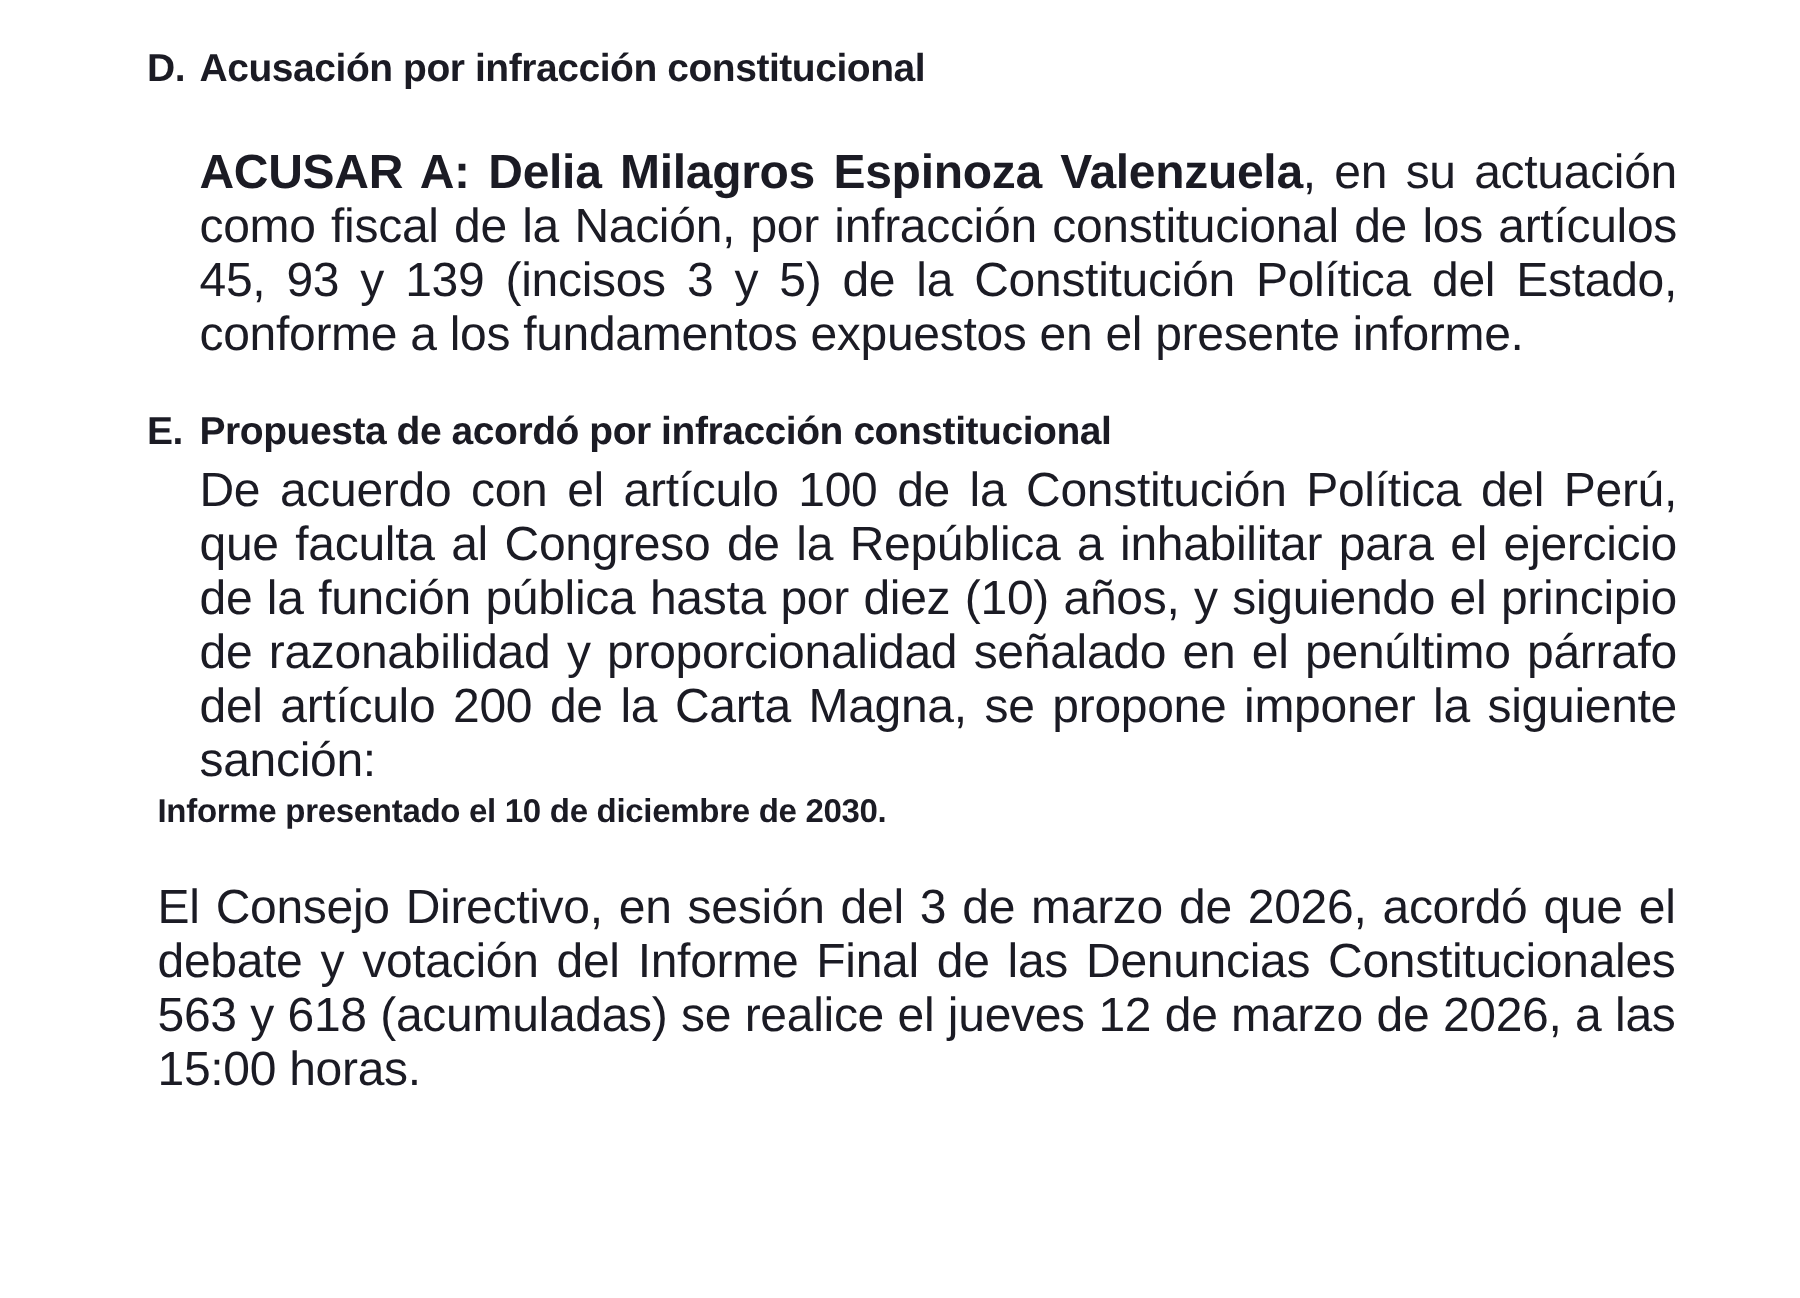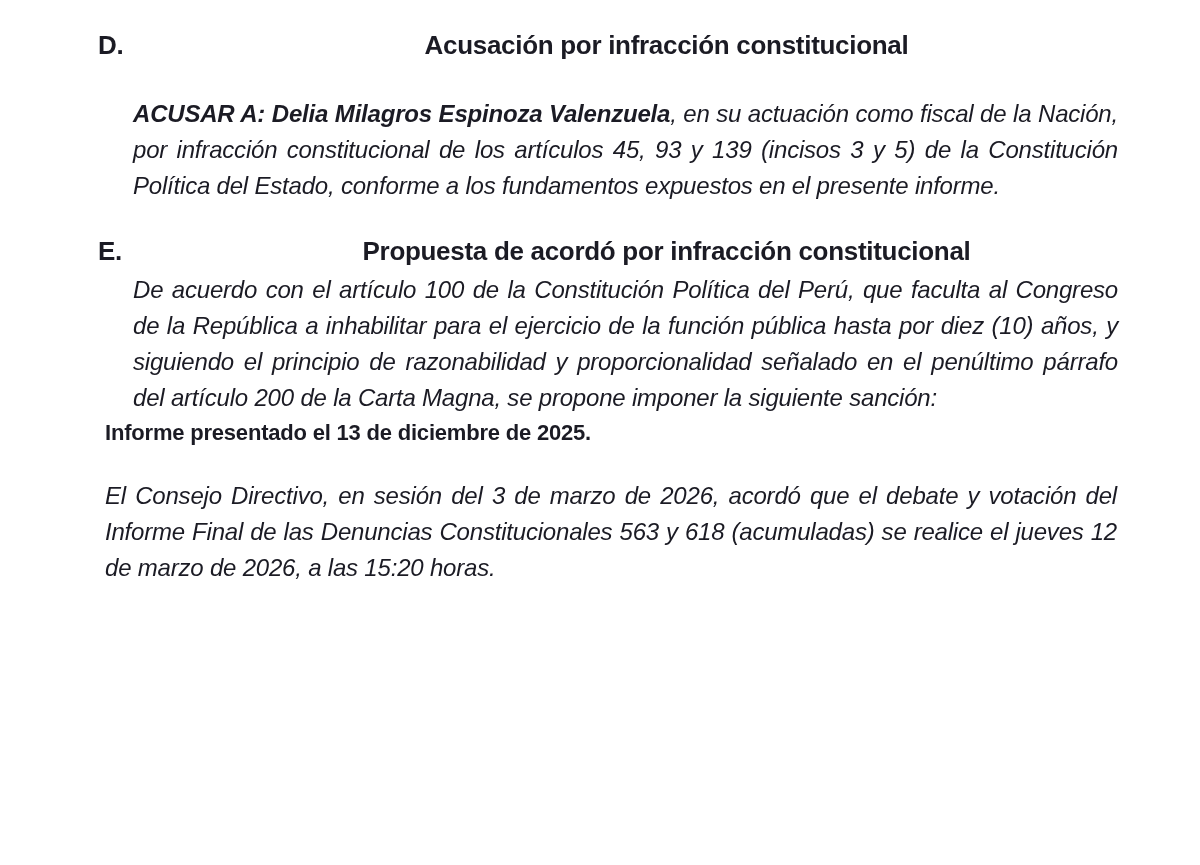--- a/index.html
+++ b/index.html
@@ -27,29 +27,27 @@
     font-size: 26px;
     line-height: 34px;
     letter-spacing: -0.3px;
   }
   .heading .hlabel {
     width: 35px;
     flex: 0 0 35px;
   }
   .heading .htitle {
     flex: 1;
-    text-align: center;
   }
   
   .para {
-    font-size: 24px;
+    font-size: 32px;
     line-height: 36px;
     letter-spacing: -0.2px;
     text-align: justify;
-    font-style: italic;
   }
   .para.indent {
     margin-left: 133px;
     width: 985px;
   }
   .para.wide {
     margin-left: 105px;
     width: 1012px;
   }
   .mt-blank   { margin-top: 34px; }  
@@ -82,18 +80,18 @@
   </section>
 
   <section>
     <div class="heading mt-section">
       <span class="hlabel">E.</span>
       <span class="htitle">Propuesta de acordó por infracción constitucional</span>
     </div>
     <p class="para indent mt-tight">De acuerdo con el artículo 100 de la Constitución Política del Perú, que faculta al Congreso de la República a inhabilitar para el ejercicio de la función pública hasta por diez (10) años, y siguiendo el principio de razonabilidad y proporcionalidad señalado en el penúltimo párrafo del artículo 200 de la Carta Magna, se propone imponer la siguiente sanción:</p>
   </section>
 
-  <p class="note">Informe presentado el 13 de diciembre de 2025.</p>
+  <p class="note">Informe presentado el 10 de diciembre de 2030.</p>
 
 
-  <p class="para wide mt-p3">El Consejo Directivo, en sesión del 3 de marzo de 2026, acordó que el debate y votación del Informe Final de las Denuncias Constitucionales 563 y 618 (acumuladas) se realice el jueves 12 de marzo de 2026, a las 15:20 horas.</p>
+  <p class="para wide mt-p3">El Consejo Directivo, en sesión del 3 de marzo de 2026, acordó que el debate y votación del Informe Final de las Denuncias Constitucionales 563 y 618 (acumuladas) se realice el jueves 12 de marzo de 2026, a las 15:00 horas.</p>
 
 </div>
 
 </body></html>

